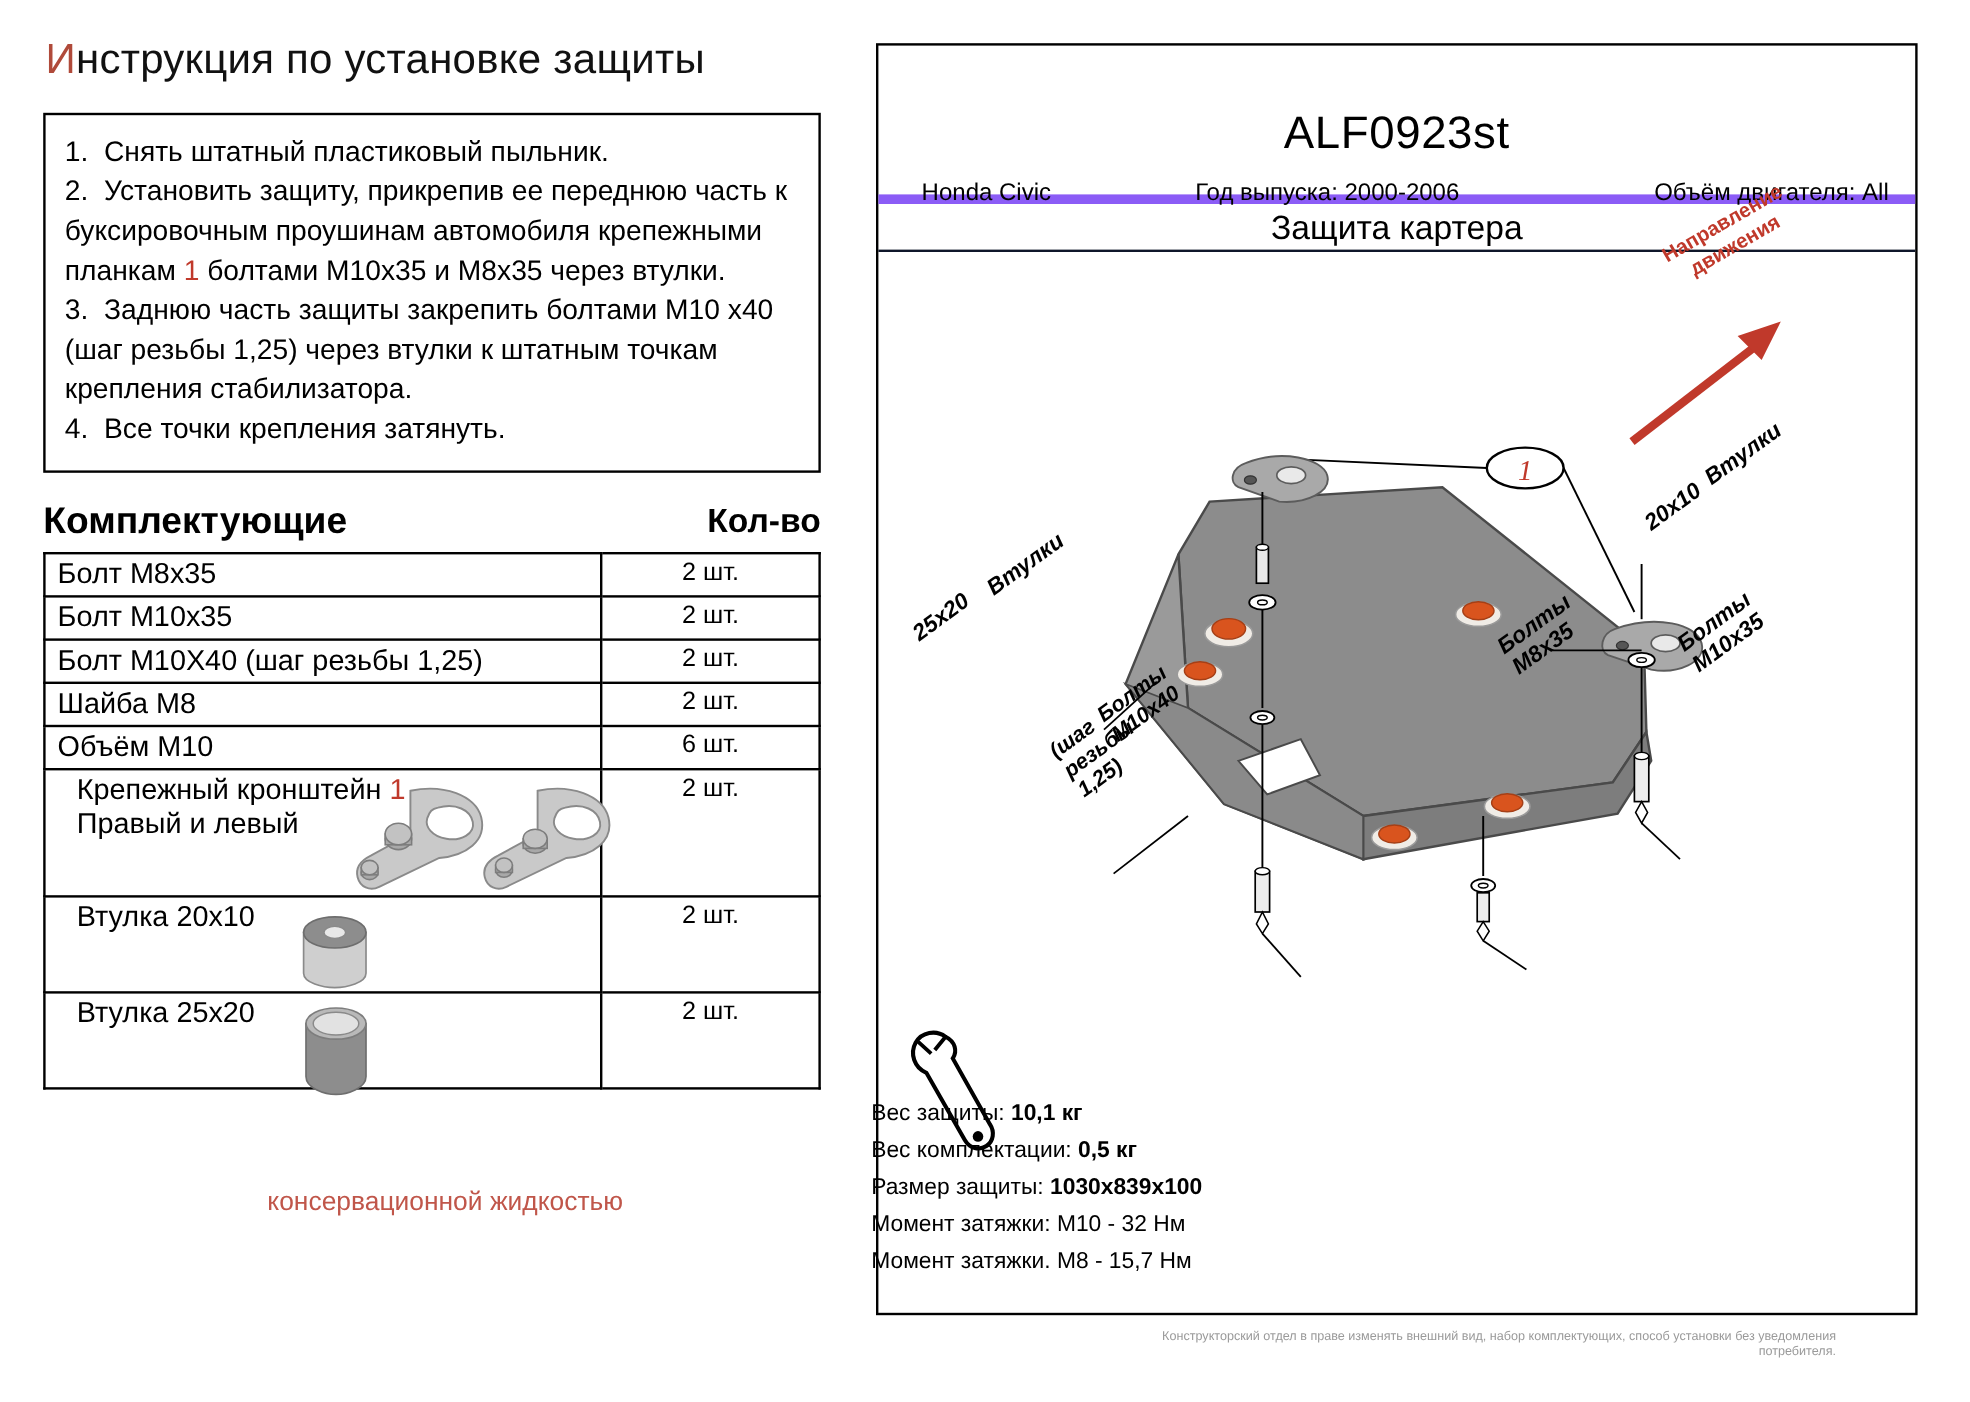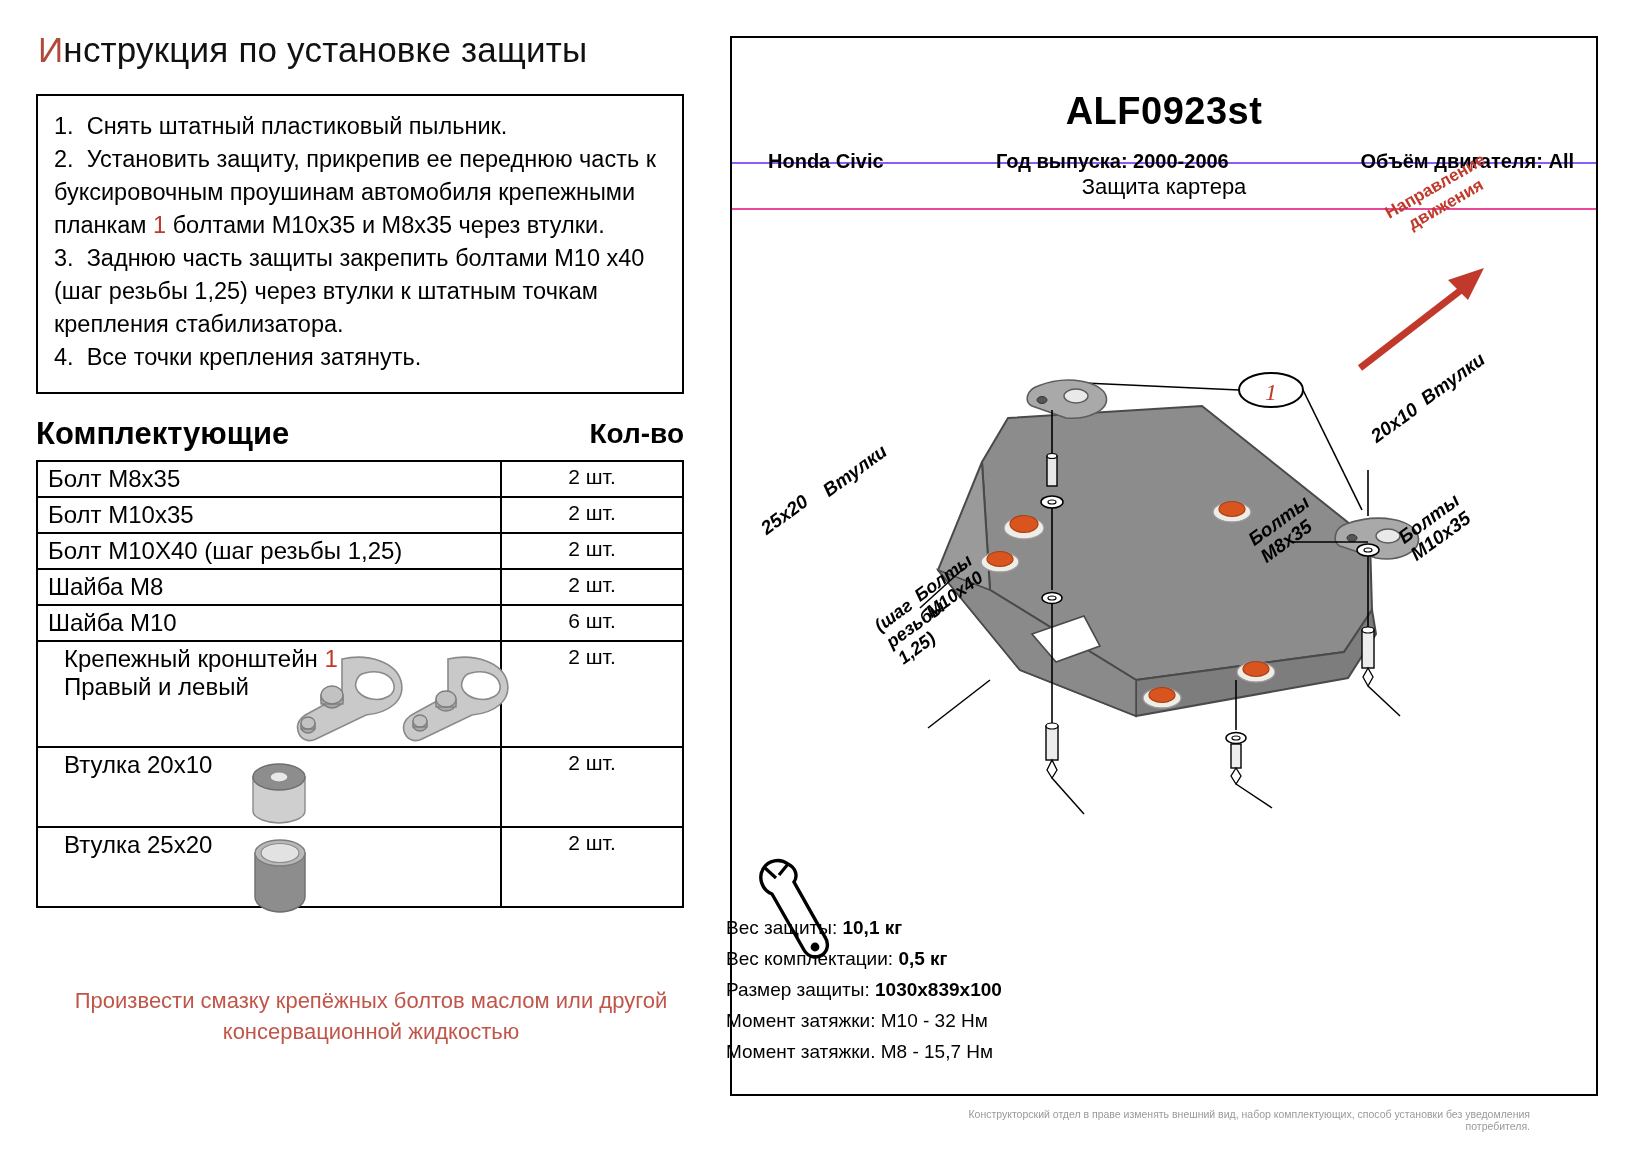--- a/index.html
+++ b/index.html
@@ -69,34 +69,34 @@
   }
 
   
   .right{
     position:absolute;left:730px;top:36px;
     width:868px;height:1060px;
     border:2px solid #000;
     box-sizing:border-box;
   }
   .rhead{
-    height:124px;border-bottom:2px solid #8b5cf6;position:relative;font-weight:bold;
+    height:124px;border-bottom:8px solid #8b5cf6;position:relative;
   }
   .code{
     position:absolute;left:0;right:0;top:52px;text-align:center;
     font-size:38px;letter-spacing:.5px;
   }
   .rhead .model{position:absolute;left:36px;top:112px;font-size:20px;}
   .rhead .year{position:absolute;left:264px;top:112px;font-size:20px;}
   .rhead .engine{position:absolute;right:22px;top:112px;font-size:20px;}
 
   .rsub{
     position:absolute;left:0;right:0;top:126px;height:46px;
-    text-align:center;font-size:22px;padding-top:10px;
-    box-sizing:border-box;border-bottom:2px solid #ec4899;
+    text-align:center;font-size:28px;padding-top:10px;
+    box-sizing:border-box;border-bottom:2px solid #0f172a;
   }
 
   .stage{position:absolute;left:0;top:172px;right:0;bottom:0;}
 
   .dir-label{
     position:absolute;left:1352px;top:222px;width:180px;
     color:#c0392b;font-size:17px;font-weight:700;line-height:21px;
     transform:rotate(-30deg);transform-origin:left top;
     text-align:center;
   }
@@ -151,21 +151,21 @@
       </tr>
       <tr>
         <td>Болт М10X40 (шаг резьбы 1,25)</td>
         <td class="qty">2 шт.</td>
       </tr>
       <tr>
         <td>Шайба М8</td>
         <td class="qty">2 шт.</td>
       </tr>
       <tr>
-        <td>Шайба М10</td>
+        <td>Объём М10</td>
         <td class="qty">6 шт.</td>
       </tr>
       <tr class="rowtall">
         <td>
           <div class="cellinner">
             <span>Крепежный кронштейн </span><span class="red1">1</span>
             <div>Правый и левый</div>
             <div class="brackets">
               <svg width="250" height="110" viewBox="0 0 250 110">
                 <g fill="#c9c9c9" stroke="#8a8a8a" stroke-width="1.6">
@@ -226,21 +226,20 @@
             </div>
           </div>
         </td>
         <td class="qty">2 шт.</td>
       </tr>
     </tbody>
       </table>
   </div>
 
   <div class="warn">
-    <div>Произвести смазку крепёжных болтов маслом или другой</div>
     <div>консервационной жидкостью</div>
   </div>
 
   <div class="right">
 
     <div class="rhead">
       <div class="code">ALF0923st</div>
       <div class="model">Honda Civic</div>
       <div class="year">Год выпуска: 2000-2006</div>
       <div class="engine">Объём двигателя: All</div>

